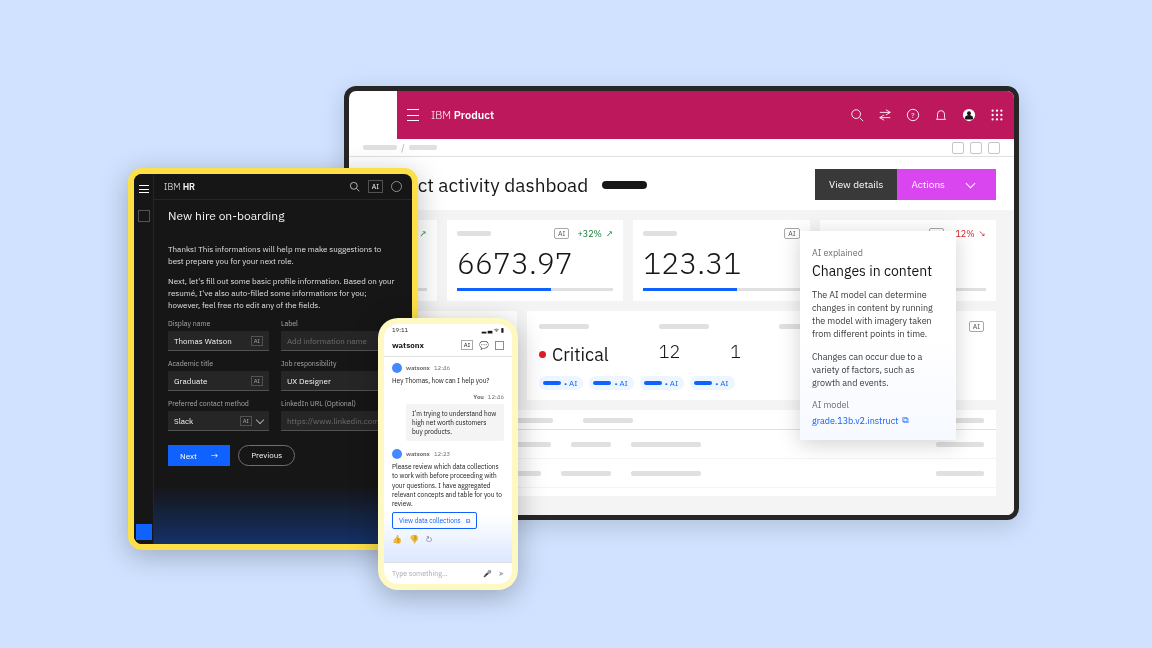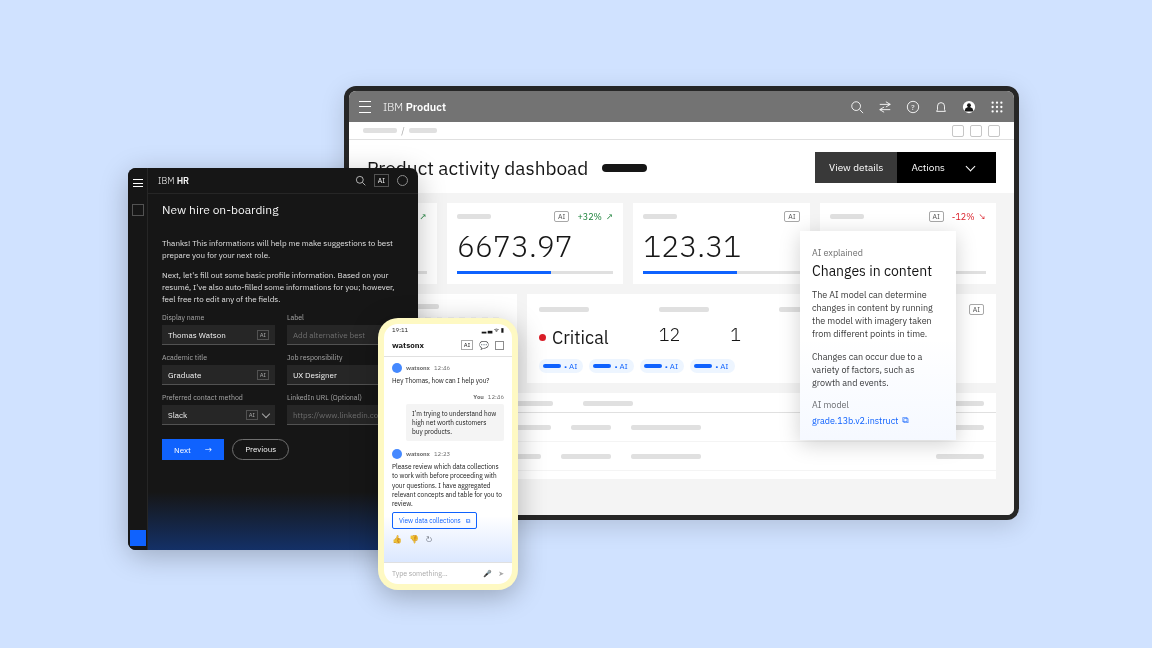--- a/index.html
+++ b/index.html
@@ -5,37 +5,37 @@
   * { box-sizing: border-box; margin: 0; padding: 0; font-family: 'IBM Plex Sans', -apple-system, sans-serif; }
   body { width: 1152px; height: 648px; background: #d0e2ff; position: relative; overflow: hidden; }
 
   
   .laptop {
     position: absolute; left: 344px; top: 86px; width: 675px; height: 434px;
     background: #262626; border-radius: 12px; padding: 5px; 
     box-shadow: 0 6px 24px rgba(0,0,0,.15);
   }
   .laptop-inner { width: 100%; height: 100%; background: #fff; border-radius: 7px; overflow: hidden; display:flex; flex-direction:column; }
-  .dash-header { height: 31px; background: #737373; display:flex; align-items:center; padding: 0 10px; color:#fff; font-size:11px; }
+  .dash-header { height: 48px; background: #be185d; display:flex; align-items:center; padding: 0 10px; color:#fff; font-size:11px;margin-left:48px; }
   .dash-header .menu { width:12px; height:12px; margin-right:12px; display:flex; flex-direction:column; justify-content:space-between;}
   .dash-header .menu span{height:1px;background:#fff;}
   .dash-header .brand span{font-weight:300;}
   .dash-header .brand b{font-weight:600;}
   .dash-header .icons { margin-left:auto; display:flex; gap:14px; align-items:center;}
   .dash-header .icons div{width:14px;height:14px;color:#fff;}
   .dash-bread { height:18px; background:#fff; border-bottom:1px solid #e0e0e0; display:flex; align-items:center; padding:0 14px; font-size:9px; color:#a8a8a8;}
   .dash-bread .sk{height:5px;background:#e0e0e0;border-radius:2px;display:inline-block;}
   .dash-bread .tools{margin-left:auto;display:flex;gap:6px;}
   .dash-bread .tools div{width:12px;height:12px;border:1px solid #c6c6c6;border-radius:2px;}
   .dash-title-row { display:flex; align-items:center; padding:12px 18px 10px; gap:10px;}
   .dash-title { font-size:19px; font-weight:400; color:#161616;}
   .dash-tag { width:45px; height:8px; background:#161616; border-radius:4px; margin-left:4px;}
   .dash-btns { margin-left:auto; display:flex;}
   .btn-details { background:#393939; color:#fff; font-size:10px; padding:9px 14px;}
-  .btn-actions { background:#000000; color:#fff; font-size:10px; padding:9px 22px 9px 14px; display:flex; align-items:center; gap:22px;}
+  .btn-actions { background:#d946ef; color:#fff; font-size:10px; padding:9px 22px 9px 14px; display:flex; align-items:center; gap:22px;}
   .btn-actions::after{content:'';width:6px;height:6px;border-right:1px solid #fff;border-bottom:1px solid #fff;transform:rotate(45deg);margin-top:-3px;}
 
   .dash-body { background:#f4f4f4; flex:1; padding:10px 18px; overflow:hidden;}
   .cards-row { display:flex; gap:10px; margin-bottom:10px;}
   .kpi { background:#fff; flex:1; padding:8px 10px 10px; min-width:0; position:relative;}
   .kpi .top { display:flex; align-items:center; gap:4px; font-size:9px; color:#525252;}
   .kpi .sk{height:5px;background:#e0e0e0;border-radius:2px;}
   .kpi .badge-ai{border:1px solid #a8a8a8;font-size:7px;padding:0 3px;border-radius:2px;color:#525252;margin-left:auto;}
   .kpi .pct{font-size:9px;margin-left:4px;}
   .kpi .pct.up{color:#198038;}
@@ -70,21 +70,21 @@
   .popover::before{content:'';position:absolute;left:0;right:0;bottom:0;height:50%;
     background:linear-gradient(180deg,transparent,rgba(15,98,254,.04));pointer-events:none;}
   .pop-label{color:#6f6f6f;font-size:9px;margin-bottom:4px;}
   .pop-title{font-size:14px;color:#161616;margin-bottom:8px;font-weight:400;}
   .pop-body{font-size:9px;color:#393939;line-height:1.45;margin-bottom:10px;}
   .pop-link{color:#0f62fe;font-size:9px;display:flex;align-items:center;gap:4px;}
 
   
   .tablet {
     position:absolute; left:128px; top:168px; width:290px; height:382px;
-    background:#fde047; border-radius:14px; 
+    background:#fde047; border-radius:14px; padding:6px;
     box-shadow: 0 6px 28px rgba(0,0,0,.25);
   }
   .tablet-inner{width:100%;height:100%;background:#161616;border-radius:8px;overflow:hidden;color:#f4f4f4;display:flex;position:relative;}
   .tab-rail{width:20px;background:#161616;border-right:1px solid #262626;display:flex;flex-direction:column;}
   .tab-rail-top{height:30px;display:flex;align-items:center;justify-content:center;}
   .tab-rail-top div{width:10px;height:8px;display:flex;flex-direction:column;justify-content:space-between;}
   .tab-rail-top span{height:1px;background:#fff;}
   .tab-rail-icon{width:12px;height:12px;border:1px solid #525252;margin:6px auto;}
   .tab-rail .bottom-sq{margin-top:auto;width:16px;height:16px;background:#0f62fe;margin-left:2px;margin-bottom:4px;}
   .tab-main{flex:1;display:flex;flex-direction:column;min-width:0;}
@@ -371,21 +371,21 @@
         <div class="fld">
           <label>Display name</label>
           <div class="inp">
                 <span>Thomas Watson</span>
                 <span class="ai-b">AI</span>
               </div>
         </div>
         <div class="fld">
           <label>Label</label>
           <div class="inp ph">
-                <span>Add alternative best</span>
+                <span>Add information name</span>
               </div>
         </div>
         <div class="fld">
           <label>Academic title</label>
           <div class="inp">
                 <span>Graduate</span>
                 <span class="ai-b">AI</span>
               </div>
         </div>
         <div class="fld">

